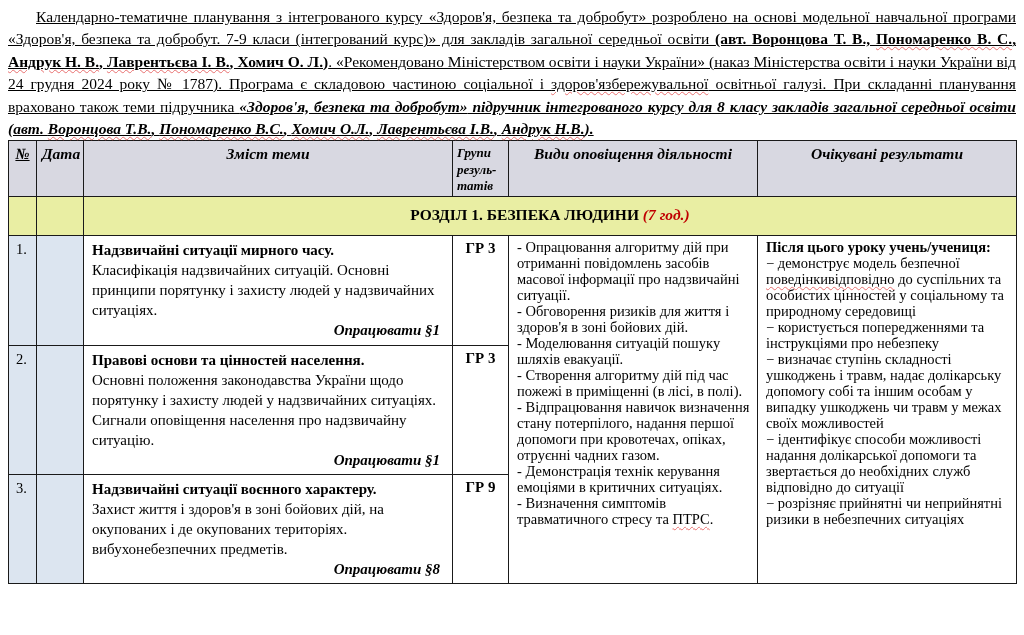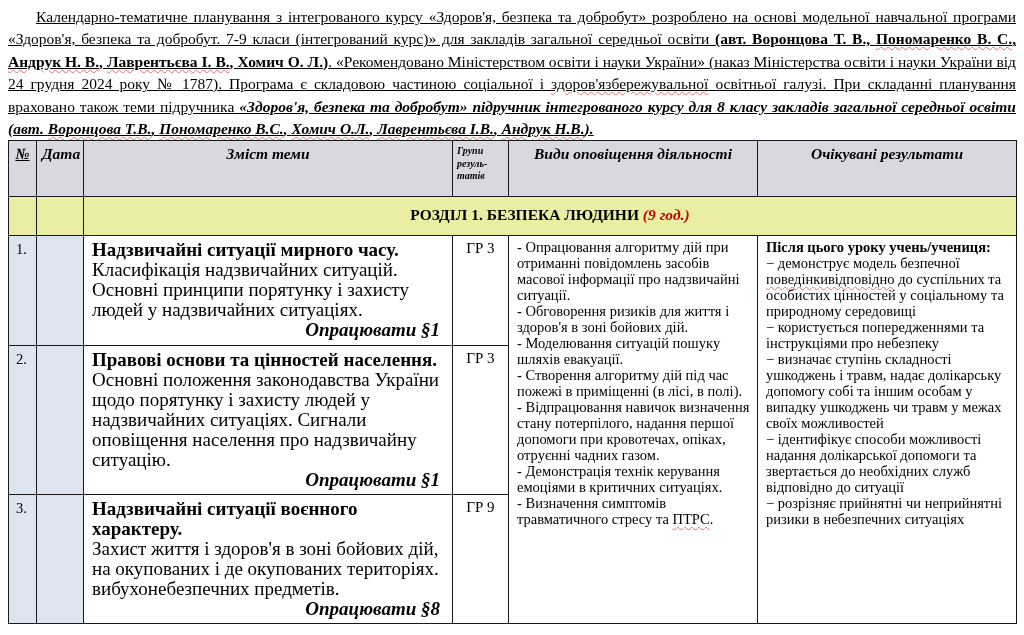--- a/index.html
+++ b/index.html
@@ -28,38 +28,38 @@
   .sp{
     text-decoration:underline;text-decoration-style:wavy;
     text-decoration-color:#e87070;text-decoration-thickness:1px;text-underline-offset:2px;
   }
   table{border-collapse:collapse;table-layout:fixed;width:1008px;}
   td,th{border:1px solid var(--border);vertical-align:top;padding:2px 5px;overflow:hidden;}
   thead th{
     background:var(--header-bg);font-weight:bold;font-style:italic;font-size:15.5px;
     text-align:center;height:56px;padding-top:4px;
   }
-  th.groups-h{font-size:10px;text-align:left;padding:4px 3px 2px 4px;line-height:1.25;}
+  th.groups-h{font-size:13px;text-align:left;padding:4px 3px 2px 4px;line-height:1.25;}
   .u{text-decoration:underline;}
   .section-row td{background:var(--section-bg);height:39px;}
   .section-cell{text-align:center;font-weight:bold;font-size:15.5px;padding-top:9px;}
   .section-cell .hours{color:var(--accent-red);font-style:italic;}
   .numcell,.datecell{background:var(--label-col-bg);}
   .numcell{font-size:14.5px;padding:5px 2px 2px 7px;}
   tr.r1 td{height:110px;}
   tr.r2 td{height:123px;}
   tr.r3 td{height:106px;}
-  .topiccell{padding:4px 8px 4px 8px;font-size:19px;line-height:20px;}
+  .topiccell{padding:4px 8px 4px 8px;font-size:15px;line-height:20px;}
   .cellflex{display:flex;flex-direction:column;}
   .hrow1{min-height:98px;}
   .hrow2{min-height:111px;}
   .hrow3{min-height:94px;}
   .topic-title{font-weight:bold;}
   .topic-hw{font-weight:bold;font-style:italic;text-align:right;margin-top:auto;padding-right:4px;}
-  .groupcell{font-weight:normal;font-size:15px;text-align:center;padding-top:4px;}
+  .groupcell{font-weight:bold;font-size:15px;text-align:center;padding-top:4px;}
   .activities,.outcomes{font-size:14.5px;line-height:16px;padding:3px 4px 3px 6px;}
   .activity-item{padding-left:2px;}
   .outcomes{padding-left:8px;}
   .outcomes-lead{font-weight:bold;}
 </style>
 </head>
 <body>
 
 <div class="page">
 
@@ -82,21 +82,21 @@
         <th>Зміст теми</th>
         <th class="groups-h">Групи резуль-татів</th>
         <th>Види оповіщення діяльності</th>
         <th>Очікувані результати</th>
       </tr>
     </thead>
     <tbody>
       <tr class="section-row">
         <td></td>
         <td></td>
-        <td class="section-cell" colspan="4"><span>РОЗДІЛ 1. БЕЗПЕКА ЛЮДИНИ </span><span class="hours">(9 год.)</span></td>
+        <td class="section-cell" colspan="4"><span>РОЗДІЛ 1. БЕЗПЕКА ЛЮДИНИ </span><span class="hours">(7 год.)</span></td>
       </tr>
 
       <tr class="r1">
         <td class="numcell">1.</td>
         <td class="datecell"></td>
         <td class="topiccell">
           <div class="cellflex hrow1">
             <div class="topic-title">Надзвичайні ситуації мирного часу.</div>
             <div class="topic-body">Класифікація надзвичайних ситуацій. Основні принципи порятунку і захисту людей у надзвичайних ситуаціях.</div>
             <div class="topic-hw">Опрацювати §1</div>

